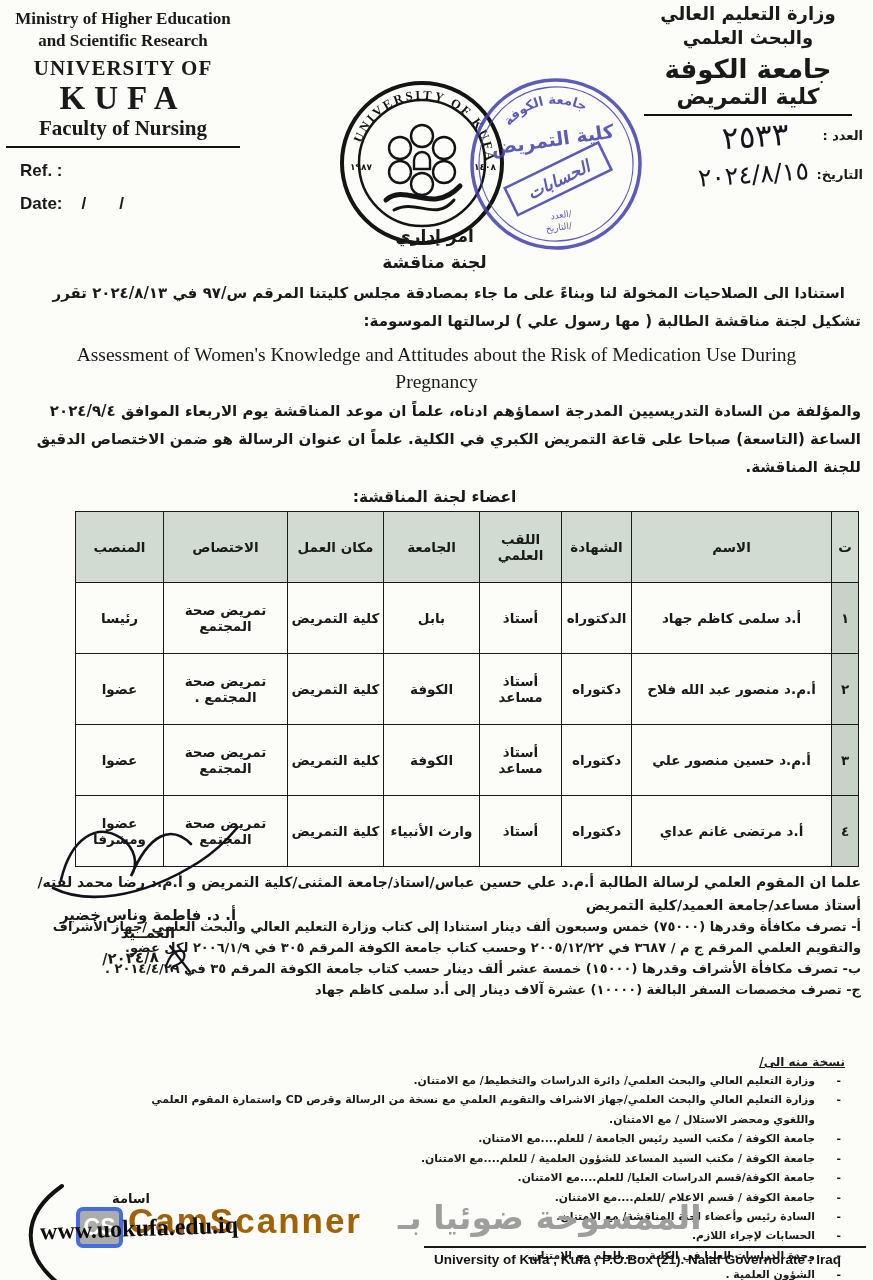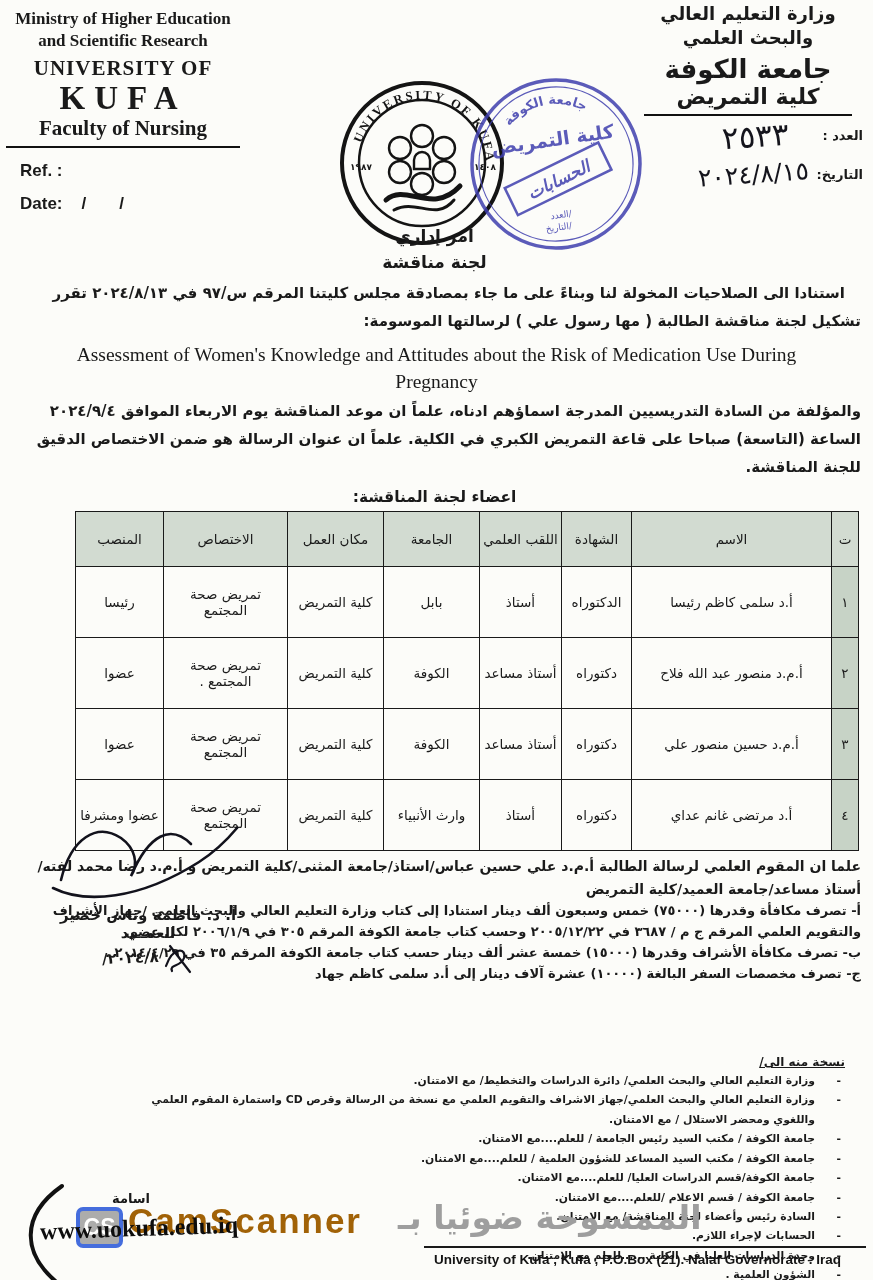--- a/index.html
+++ b/index.html
@@ -41,21 +41,21 @@
 
   
   #main { position:absolute; left:12px; top:280px; width:849px; direction:rtl; }
   .p  { font-size:15px; font-weight:bold; line-height:1.85; text-align:right; }
   .p1 { text-indent:16px; }
   .title-en { direction:ltr; font-family:"Liberation Serif", serif; font-weight:normal;
               font-size:19.5px; text-align:center; margin:5px 28px 3px; line-height:1.4; }
   .heading { font-size:15.5px; font-weight:bold; text-align:center; margin:7px 4px 5px 0; }
 
   table { border-collapse:collapse; width:783px; margin-right:2px; table-layout:fixed; }
-  th, td { border:1.4px solid #1a1a1a; text-align:center; font-weight:normal; padding:19px 3px; }
+  th, td { border:1.4px solid #1a1a1a; text-align:center; font-weight:bold; padding:19px 3px; }
   th { font-size:13.5px; height:22px; background:#d2dbd1; }
   td { font-size:13.5px; height:46px; }
   td.num { background:#c7d3c6; }
   .c0{width:27px}.c1{width:200px}.c2{width:70px}.c3{width:82px}.c4{width:96px}.c5{width:96px}.c6{width:124px}.c7{width:88px}
 
   .evaluators { font-size:14px; font-weight:bold; line-height:1.6; text-align:right; margin-top:4px; }
   .item { font-size:13px; font-weight:bold; line-height:1.62; text-align:right; }
 
   
   #sig { position:absolute; left:28px; top:810px; width:240px; text-align:center; direction:rtl; }
@@ -200,21 +200,21 @@
           <th>اللقب العلمي</th>
           <th>الجامعة</th>
           <th>مكان العمل</th>
           <th>الاختصاص</th>
           <th>المنصب</th>
         </tr>
       </thead>
       <tbody>
         <tr>
           <td class="num">١</td>
-          <td>أ.د سلمى كاظم رئيسا</td>
+          <td>أ.د سلمى كاظم جهاد</td>
           <td>الدكتوراه</td>
           <td>أستاذ</td>
           <td>بابل</td>
           <td>كلية التمريض</td>
           <td>تمريض صحة المجتمع</td>
           <td>رئيسا</td>
         </tr>
         <tr>
           <td class="num">٢</td>
           <td>أ.م.د منصور عبد الله فلاح</td>

